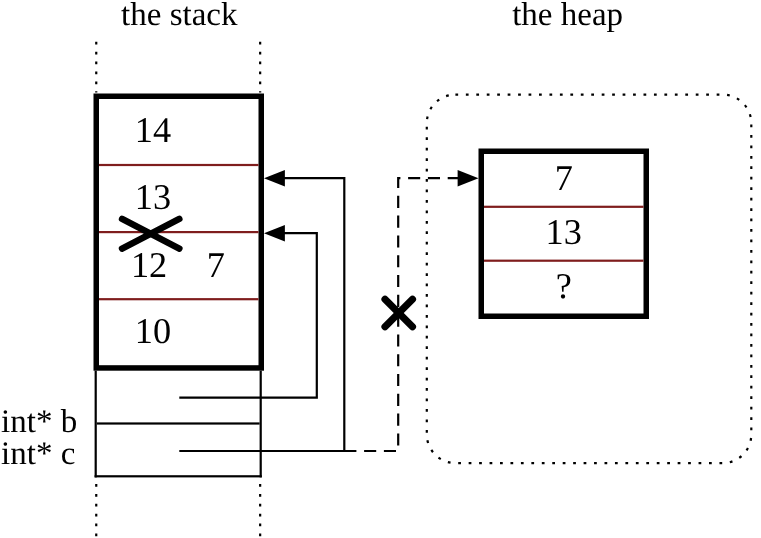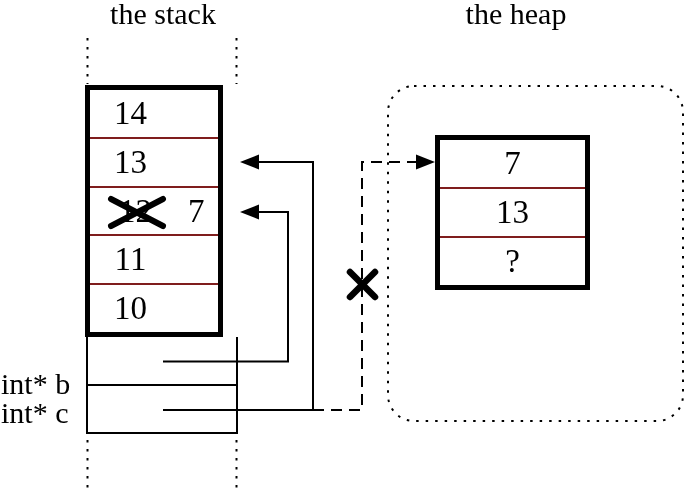--- a/index.html
+++ b/index.html
@@ -12,21 +12,21 @@
   .title {
     position:absolute; top:-3px; height:34px; line-height:34px;
     font-size:30px; text-align:center; white-space:nowrap;
   }
   .stack-title { left:85px;  width:156px; }
   .heap-title  { left:436px; width:160px; }
 
   
   .mem-box { position:absolute; box-sizing:border-box; border:5px solid #000;
              display:flex; flex-direction:column; background:transparent; }
-  .stack-box { left:85px; top:85px; width:138px; height:252px; }
+  .stack-box { left:85px; top:85px; width:155px; height:252px; }
   .heap-box  { left:435px; top:135px; width:155px; height:155px; }
 
   .cell {
     flex:1; display:flex; align-items:center; justify-content:center;
     font-size:33px; line-height:33px; position:relative;
   }
   .cell + .cell { border-top:2px solid #7f1d1d; }
   .stack-box .cell { padding-right:47px; }      
   .stack-box .cell.crossed { padding:0; }
   .crossed .old-val { position:absolute; left:29px; top:50%; transform:translateY(-50%); }
@@ -62,23 +62,20 @@
   <div class="mem-box stack-box">
     <div class="cell">
       <span>14</span>
     </div>
     <div class="cell">
       <span>13</span>
     </div>
     <div class="cell crossed">
       <span class="old-val">12</span>
       <span class="new-val">7</span>
-    </div>
-    <div class="cell">
-      <span>11</span>
     </div>
     <div class="cell">
       <span>10</span>
     </div>
   </div>
 
   <div class="sub-box">
     <div class="sub-cell first"></div>
     <div class="sub-cell second"></div>
   </div>

